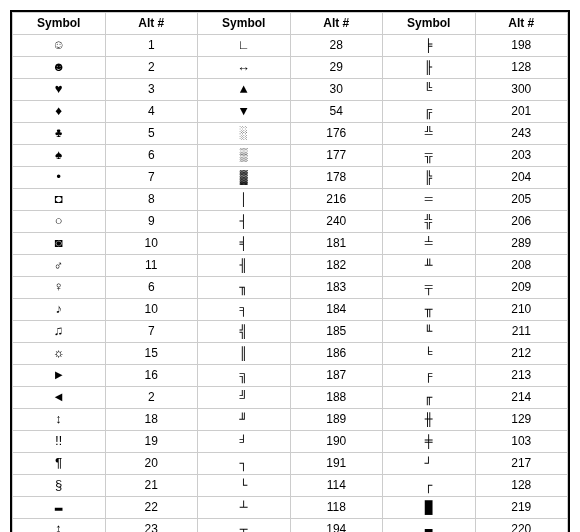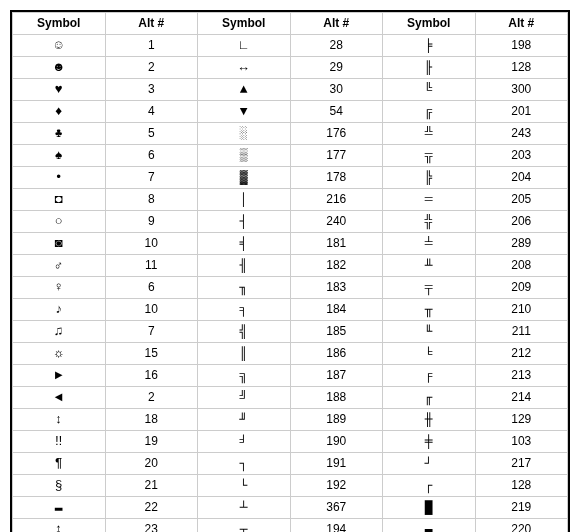--- a/index.html
+++ b/index.html
@@ -211,29 +211,29 @@
           <td>20</td>
           <td class="sym">┐</td>
           <td>191</td>
           <td class="sym">┘</td>
           <td>217</td>
         </tr>
         <tr>
           <td class="sym">§</td>
           <td>21</td>
           <td class="sym">└</td>
-          <td>192</td>
+          <td>114</td>
           <td class="sym">┌</td>
           <td>128</td>
         </tr>
         <tr>
           <td class="sym">▬</td>
           <td>22</td>
           <td class="sym">┴</td>
-          <td>367</td>
+          <td>118</td>
           <td class="sym">█</td>
           <td>219</td>
         </tr>
         <tr>
           <td class="sym">↨</td>
           <td>23</td>
           <td class="sym">┬</td>
           <td>194</td>
           <td class="sym">▄</td>
           <td>220</td>

